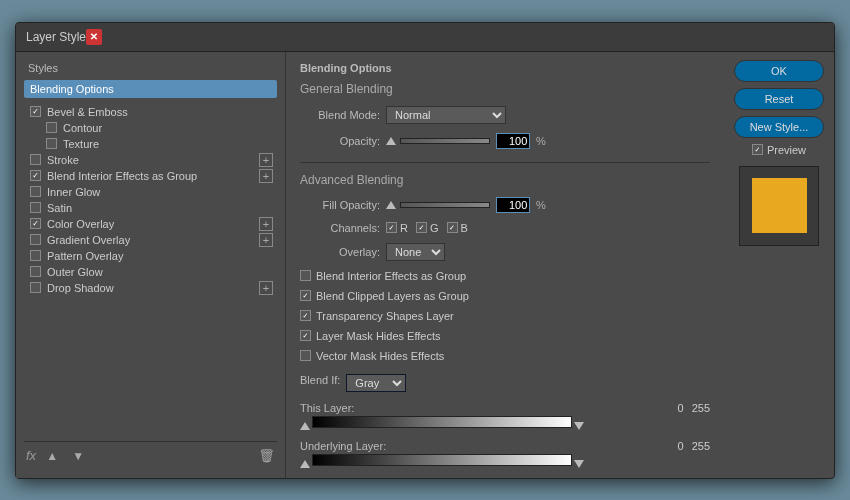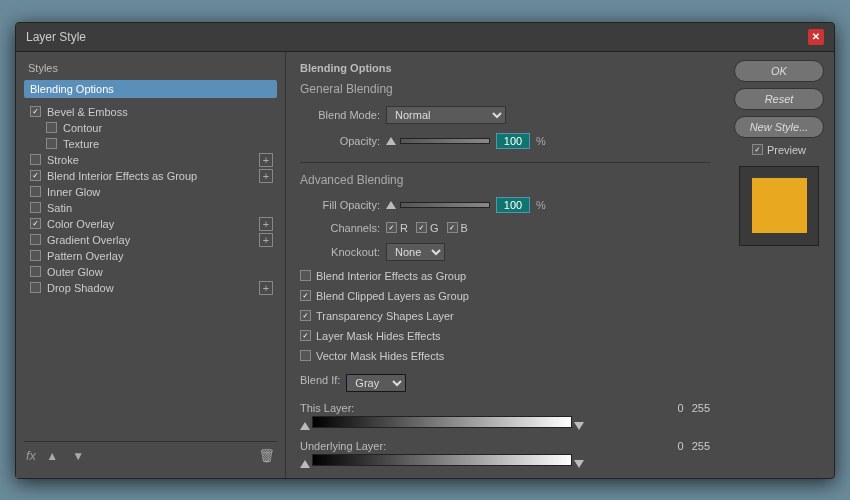--- a/index.html
+++ b/index.html
@@ -20,21 +20,20 @@
       border: 1px solid #222;
       border-radius: 4px;
       box-shadow: 0 4px 20px rgba(0,0,0,0.7);
       display: flex;
       flex-direction: column;
     }
     .title-bar {
       background: #3c3c3c;
       padding: 6px 10px;
       display: flex;
-      justify-content: space-between;
       align-items: center;
       border-bottom: 1px solid #222;
       border-radius: 4px 4px 0 0;
     }
     .title-bar-text {
       color: #ccc;
       font-size: 12px;
     }
     .close-btn {
       width: 16px;
@@ -197,26 +196,26 @@
     }
     .slider-track {
       width: 100px;
       height: 6px;
       background: #333;
       border: 1px solid #222;
       position: relative;
       cursor: pointer;
     }
     .opacity-val {
-      background: #0f766e;
+      background: #000000;
       border: 1px solid #5a8fba;
       color: #fff;
       width: 34px;
-      text-align: center;
-      padding: 1px 1px;
+      text-align: left;
+      padding: 1px 12px;
       font-size: 11px;
     }
     .pct-label {
       color: #aaa;
     }
     .divider {
       border: none;
       border-top: 1px solid #333;
       margin: 4px 0;
     }
@@ -308,28 +307,27 @@
       width: 110px;
       padding: 8px;
       display: flex;
       flex-direction: column;
       gap: 6px;
       align-items: center;
     }
     .action-btn {
       width: 90px;
       padding: 4px 8px;
-      background: #737373;
+      background: #0369a1;
       border: 1px solid #333;
       border-radius: 12px;
       color: #ddd;
       font-size: 11px;
       cursor: pointer;
       text-align: center;
-      font-style: italic;
     }
     .preview-checkbox-row {
       display: flex;
       align-items: center;
       gap: 4px;
       color: #ccc;
       font-size: 11px;
     }
     .preview-box {
       width: 80px;
@@ -506,21 +504,21 @@
             <span>G</span>
           </div>
           <div class="ch-item">
             <div class="small-checkbox checked"></div>
             <span>B</span>
           </div>
         </div>
       </div>
 
       <div class="row">
-        <label>Knockout:</label>
+        <label>Overlay:</label>
         <select class="knockout-select">
           <option>None</option>
           <option>Shallow</option>
           <option>Deep</option>
         </select>
       </div>
 
       <div class="check-row">
         <div class="small-checkbox"></div>
         <span>Blend Interior Effects as Group</span>

